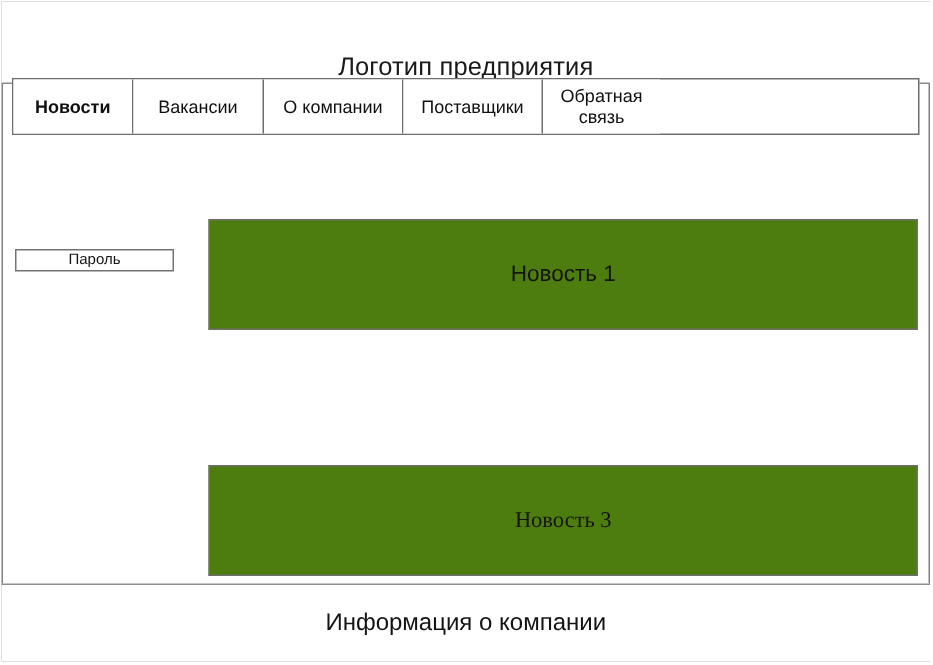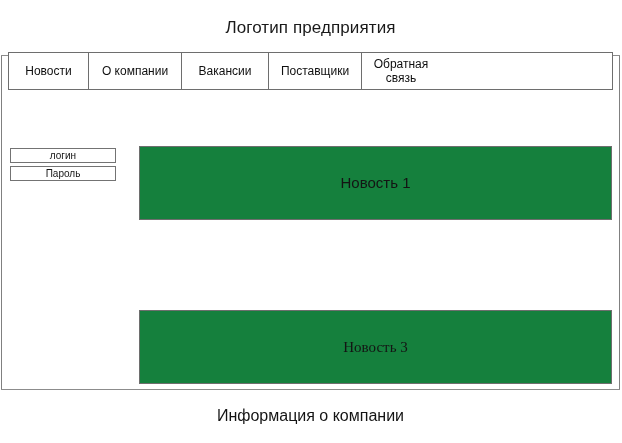--- a/index.html
+++ b/index.html
@@ -33,21 +33,21 @@
   
   .header-band {
     position: absolute;
     left: 1px;
     top: 1px;
     width: 619px;
     height: 55px;
     box-sizing: border-box;
     border-bottom: 1px solid #8c8c8c;
     display: flex;
-    align-items: center;
+    align-items: flex-end;
     justify-content: center;
     background: #ffffff;
   }
   .header-title {
     font-size: 17px;
     line-height: 20px;
     color: #1a1a1a;
     letter-spacing: 0.1px;
     white-space: nowrap;
   }
@@ -74,21 +74,21 @@
     line-height: 14px;
     color: #101010;
     padding: 0 4px;
     background: #ffffff;
     cursor: pointer;
   }
   .nav-cell:last-child {
     border-right: none;
   }
   
-  .nc-0 { width: 80px; }
+  .nc-0 { width: 80px; font-weight: bold; }
   .nc-1 { width: 87px; }
   .nc-2 { width: 93px; }
   .nc-3 { width: 84px; }
   .nc-4 { width: 93px; }
   .nc-5 { width: 88px; }
   .nc-6 { width: 78px; }
 
   
   .location-label {
     position: absolute;
@@ -129,21 +129,21 @@
   .field-password { top: 166px; }
 
   
   .news-box {
     position: absolute;
     left: 139px;
     width: 473px;
     height: 74px;
     box-sizing: border-box;
     border: 1px solid #6e6e6e;
-    background: #15803d;
+    background: #4d7c0f;
     display: flex;
     align-items: center;
     justify-content: center;
     cursor: pointer;
   }
   .news-1 { top: 146px; }
   .news-2 { top: 228px; }
   .news-3 { top: 310px; font-family: Liberation Serif, serif; }
   .news-text {
     font-size: 15px;
@@ -179,28 +179,27 @@
 <div id="page">
 
   <div class="page-frame"></div>
 
   <div class="header-band">
     <div class="header-title">Логотип предприятия</div>
   </div>
 
   <div class="nav-table">
     <div class="nav-cell nc-0">Новости</div>
+    <div class="nav-cell nc-1">Вакансии</div>
     <div class="nav-cell nc-2">О компании</div>
-    <div class="nav-cell nc-1">Вакансии</div>
     <div class="nav-cell nc-4">Поставщики</div>
     <div class="nav-cell nc-6">Обратная связь</div>
   </div>
 
 
-  <div class="field-box field-login">логин</div>
   <div class="field-box field-password">Пароль</div>
 
   <div class="news-box news-1">
     <span class="news-text">Новость 1</span>
   </div>
   <div class="news-box news-3">
     <span class="news-text">Новость 3</span>
   </div>
 
   <div class="footer-band">

